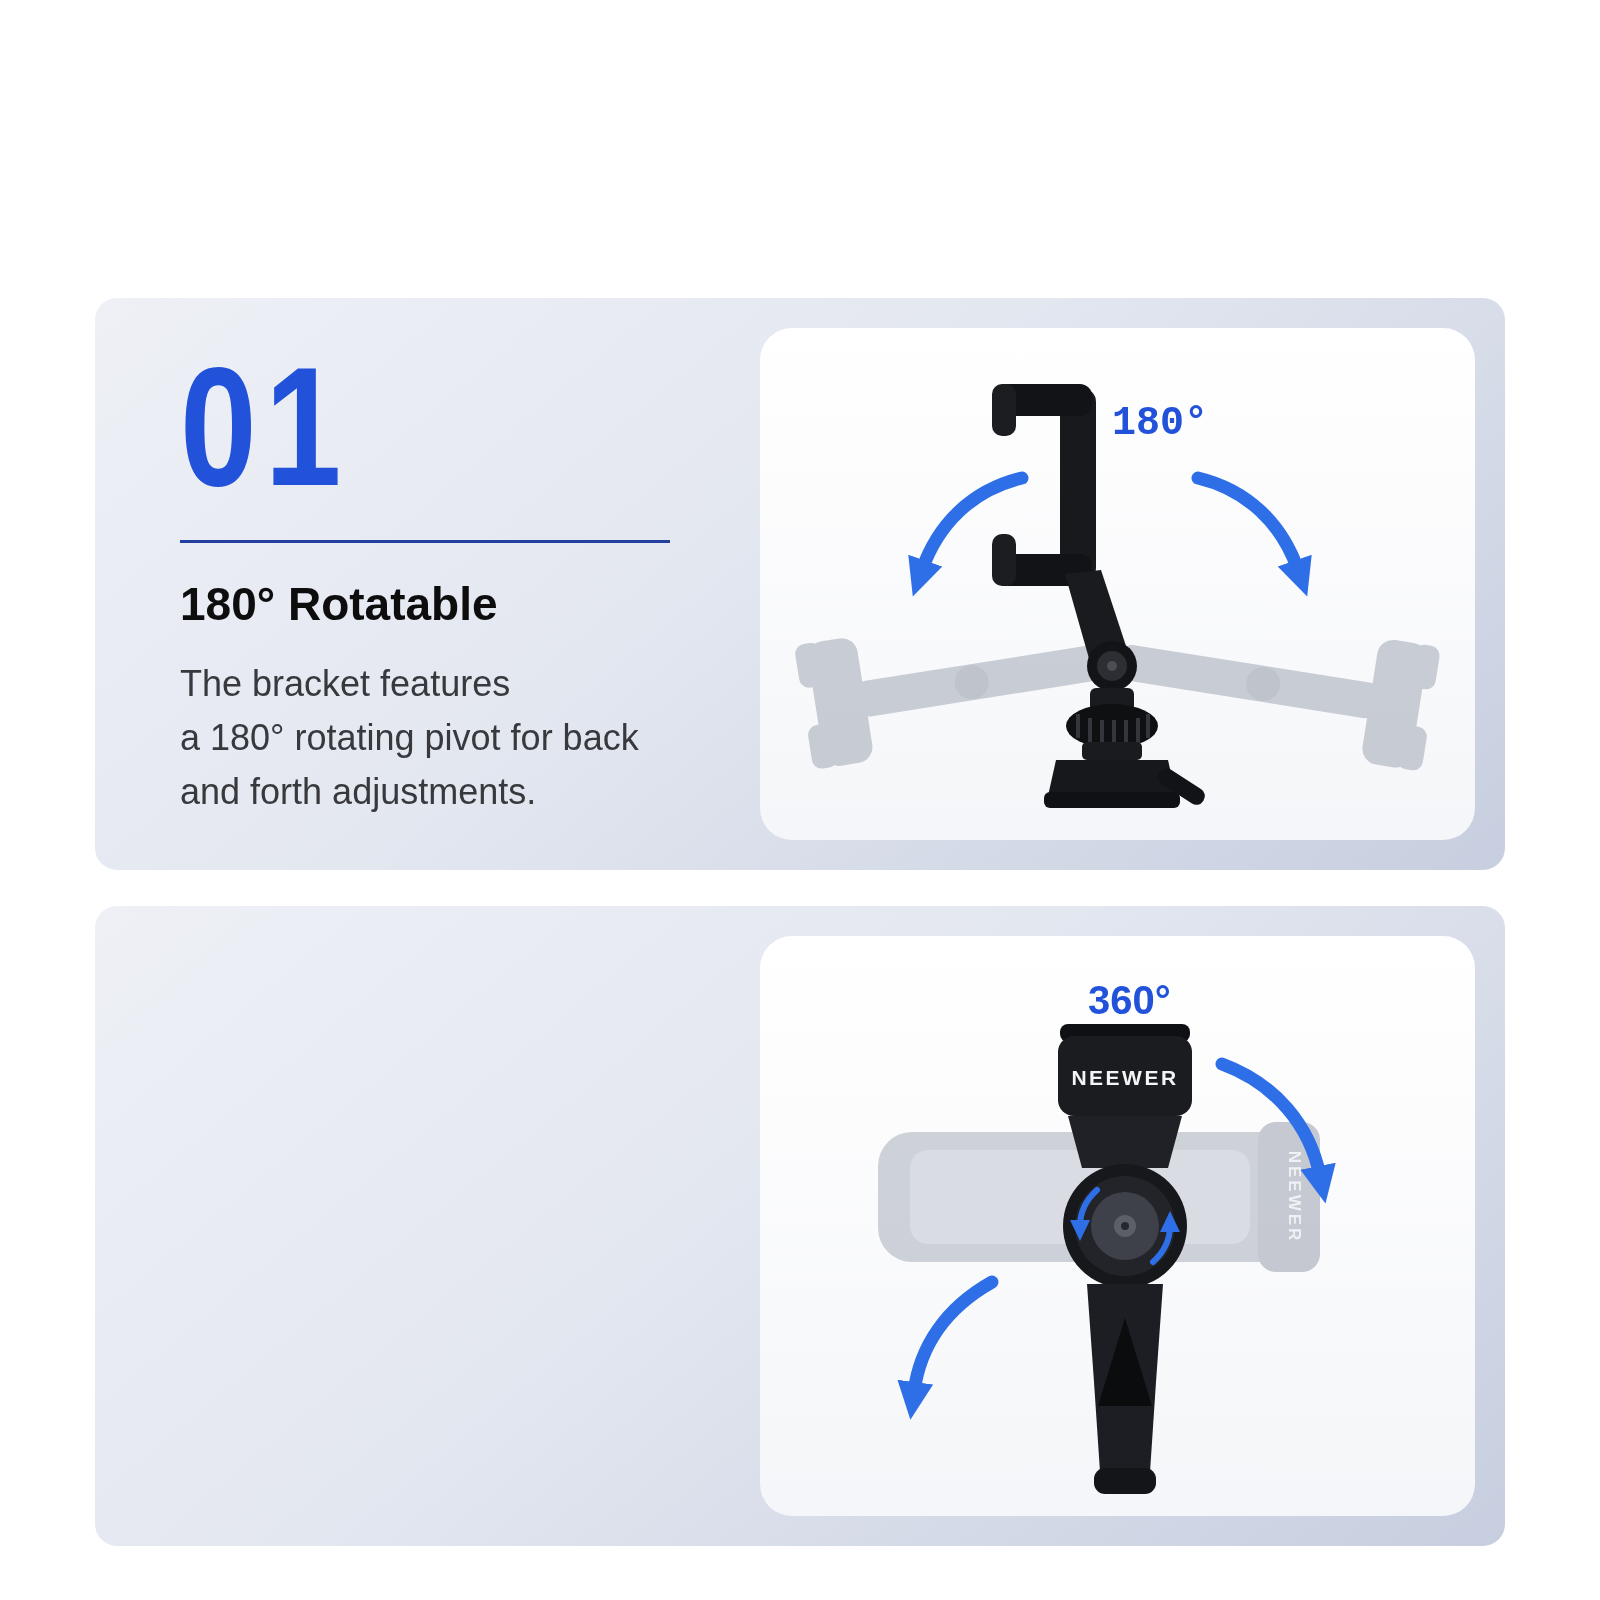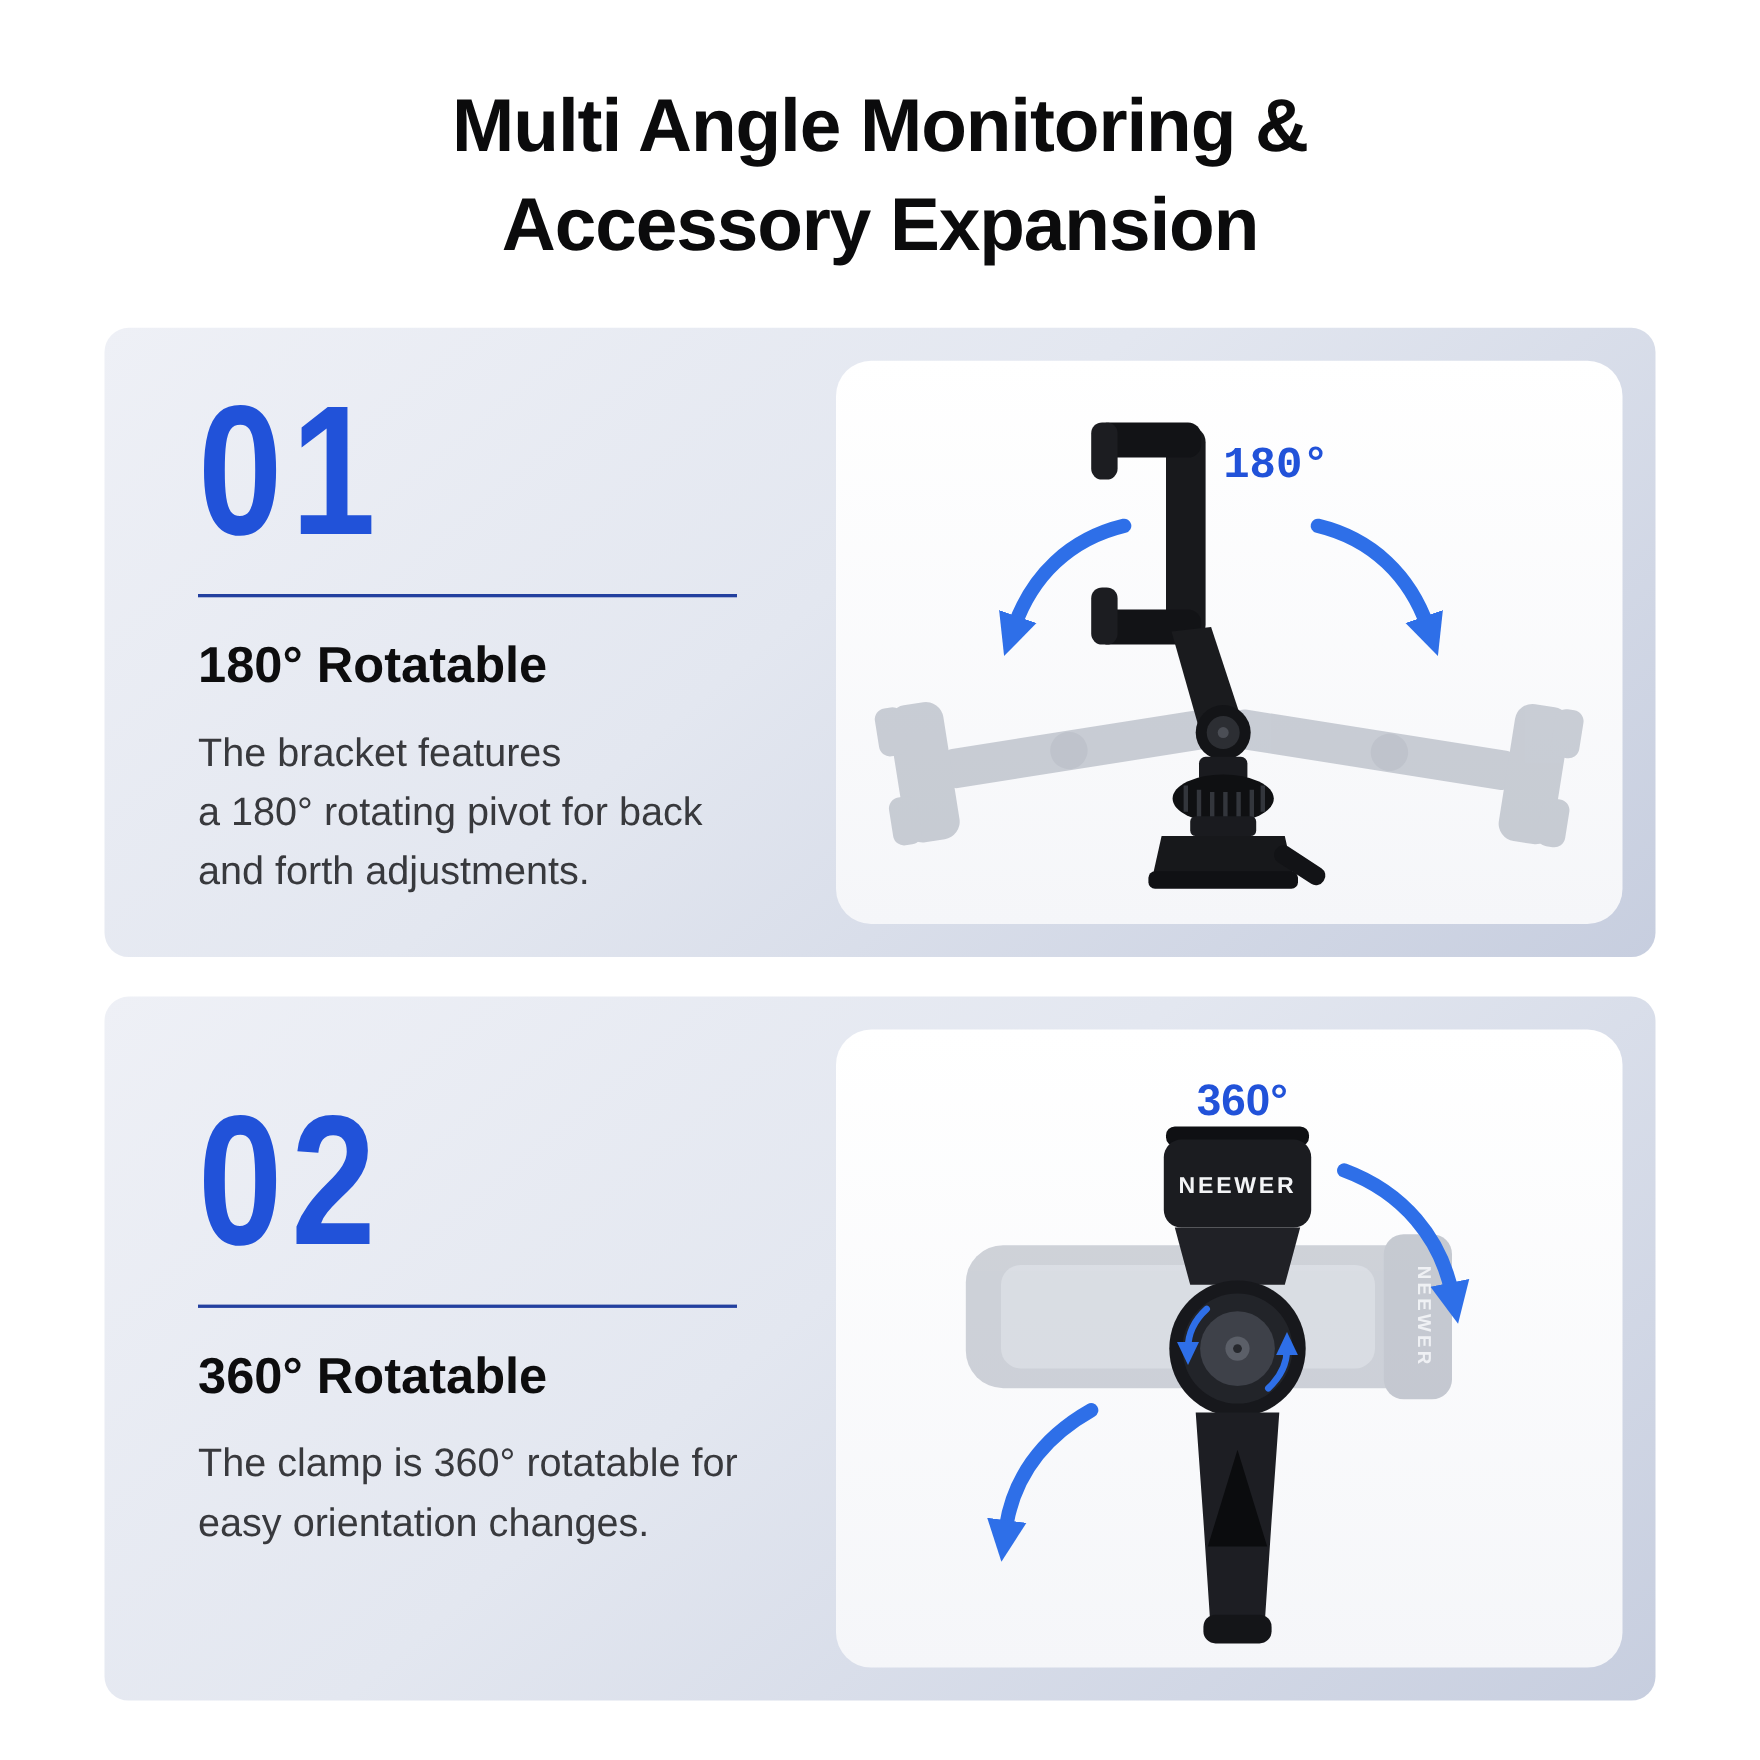--- a/index.html
+++ b/index.html
@@ -43,22 +43,20 @@
   }
   .card-1 .photo-panel { height:512px;font-family:Liberation Mono, monospace; }
   .card-2 .photo-panel { height:580px; }
   .photo-panel svg { display:block; }
 </style>
 </head>
 <body>
 
 <div class="page">
 
-  <h1 class="title">Multi Angle Monitoring &amp;
-Accessory Expansion</h1>
 
   <section class="card card-1">
     <div class="card-text">
       <div class="big-number">01</div>
       <div class="divider"></div>
       <h2 class="feature-heading">180° Rotatable</h2>
       <p class="feature-body">The bracket features
 a 180° rotating pivot for back
 and forth adjustments.</p>
     </div>
@@ -107,27 +105,20 @@
 
         <path d="M262,150 C212,162 178,196 162,242" fill="none" stroke="#2e6fe8" stroke-width="13" stroke-linecap="round" marker-end="url(#ah-big1)"></path>
         <path d="M438,150 C488,162 522,196 538,242" fill="none" stroke="#2e6fe8" stroke-width="13" stroke-linecap="round" marker-end="url(#ah-big1)"></path>
 
         <text x="352" y="106" font-size="40" font-weight="bold" fill="#2152d9">180°</text>
       </svg>
     </div>
   </section>
 
   <section class="card card-2">
-    <div class="card-text">
-      <div class="big-number">02</div>
-      <div class="divider"></div>
-      <h2 class="feature-heading">360° Rotatable</h2>
-      <p class="feature-body">The clamp is 360° rotatable for
-easy orientation changes.</p>
-    </div>
 
     <div class="photo-panel">
       <svg viewBox="0 0 715 580" width="715" height="580">
         <defs>
           <marker id="ah-big2" markerUnits="userSpaceOnUse" markerWidth="42" markerHeight="42" refX="10" refY="20" orient="auto">
             <path d="M0,2 L38,20 L0,38 Z" fill="#2e6fe8"></path>
           </marker>
           <marker id="ah-small2" markerUnits="userSpaceOnUse" markerWidth="24" markerHeight="24" refX="6" refY="11" orient="auto">
             <path d="M0,1 L21,11 L0,21 Z" fill="#2e6fe8"></path>
           </marker>

